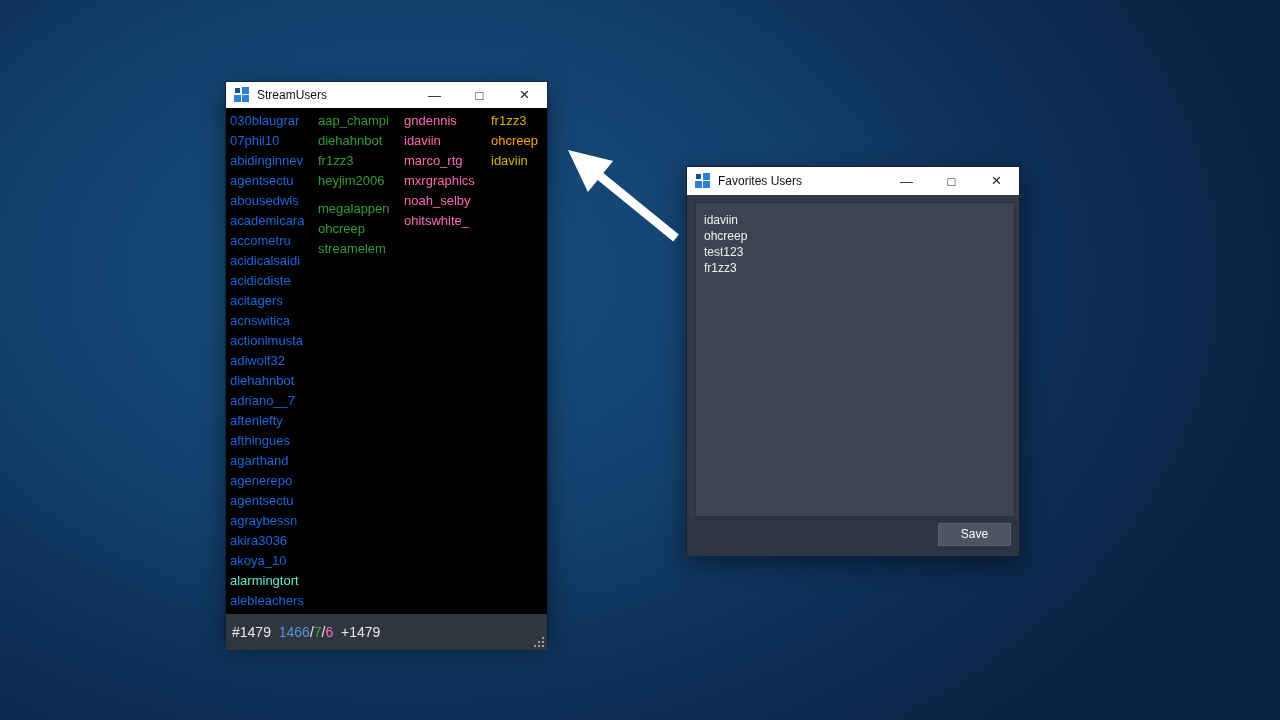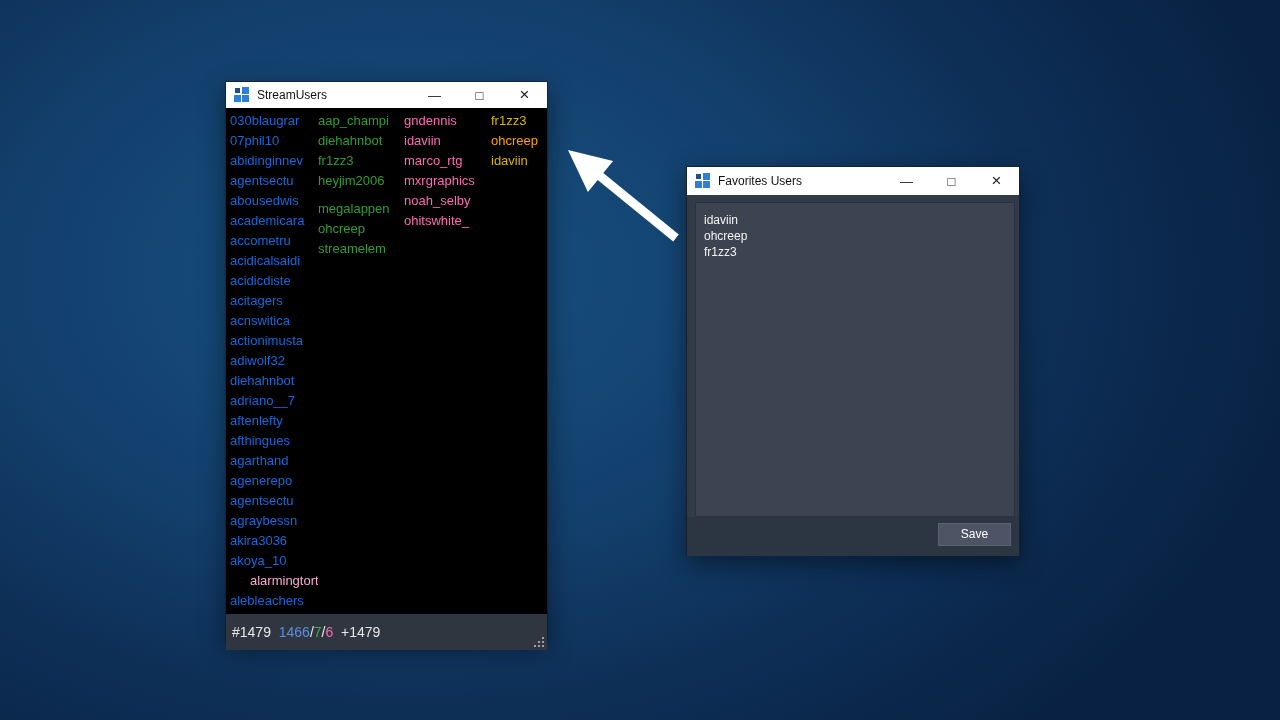--- a/index.html
+++ b/index.html
@@ -96,21 +96,21 @@
         <div class="user-item" style="color: rgb(22, 104, 221);">diehahnbot</div>
         <div class="user-item" style="color: rgb(22, 104, 221);">adriano__7</div>
         <div class="user-item" style="color: rgb(22, 104, 221);">aftenlefty</div>
         <div class="user-item" style="color: rgb(22, 104, 221);">afthingues</div>
         <div class="user-item" style="color: rgb(22, 104, 221);">agarthand</div>
         <div class="user-item" style="color: rgb(22, 104, 221);">agenerepo</div>
         <div class="user-item" style="color: rgb(22, 104, 221);">agentsectu</div>
         <div class="user-item" style="color: rgb(22, 104, 221);">agraybessn</div>
         <div class="user-item" style="color: rgb(22, 104, 221);">akira3036</div>
         <div class="user-item" style="color: rgb(22, 104, 221);">akoya_10</div>
-        <div class="user-item" style="color: #f9a8d4; margin-left: 20px;">alarmingtort</div>
+        <div class="user-item" style="color: #5eead4;">alarmingtort</div>
         <div class="user-item" style="color: rgb(22, 104, 221);">alebleachers</div>
       </div>
       <div class="user-col c2">
         <div class="user-item" style="color: rgb(47, 158, 50);">aap_champi</div>
         <div class="user-item" style="color: rgb(47, 158, 50);">diehahnbot</div>
         <div class="user-item" style="color: rgb(47, 158, 50);">fr1zz3</div>
         <div class="user-item" style="color: rgb(47, 158, 50);">heyjim2006</div>
         <div class="user-item" style="color: rgb(47, 158, 50); margin-top: 8px;">megalappen</div>
         <div class="user-item" style="color: rgb(47, 158, 50);">ohcreep</div>
         <div class="user-item" style="color: rgb(47, 158, 50);">streamelem</div>
@@ -149,20 +149,21 @@
     <div class="caption-btns">
       <div class="cap-btn">—</div>
       <div class="cap-btn">□</div>
       <div class="cap-btn close-btn">×</div>
     </div>
   </div>
   <div class="fav-body">
     <div class="fav-panel">
         <div class="fav-item">idaviin</div>
         <div class="fav-item">ohcreep</div>
+        <div class="fav-item">test123</div>
         <div class="fav-item">fr1zz3</div>
       </div>
     <div class="fav-footer">
       <div class="save-btn">Save</div>
     </div>
   </div>
 </div>
 
 <svg id="arrow-svg" width="140" height="115">
   <polygon points="18,12 37.9,54 47.7,42 123.2,103.5 128.8,96.5 53.3,35 63.1,23" fill="#ffffff"></polygon>

